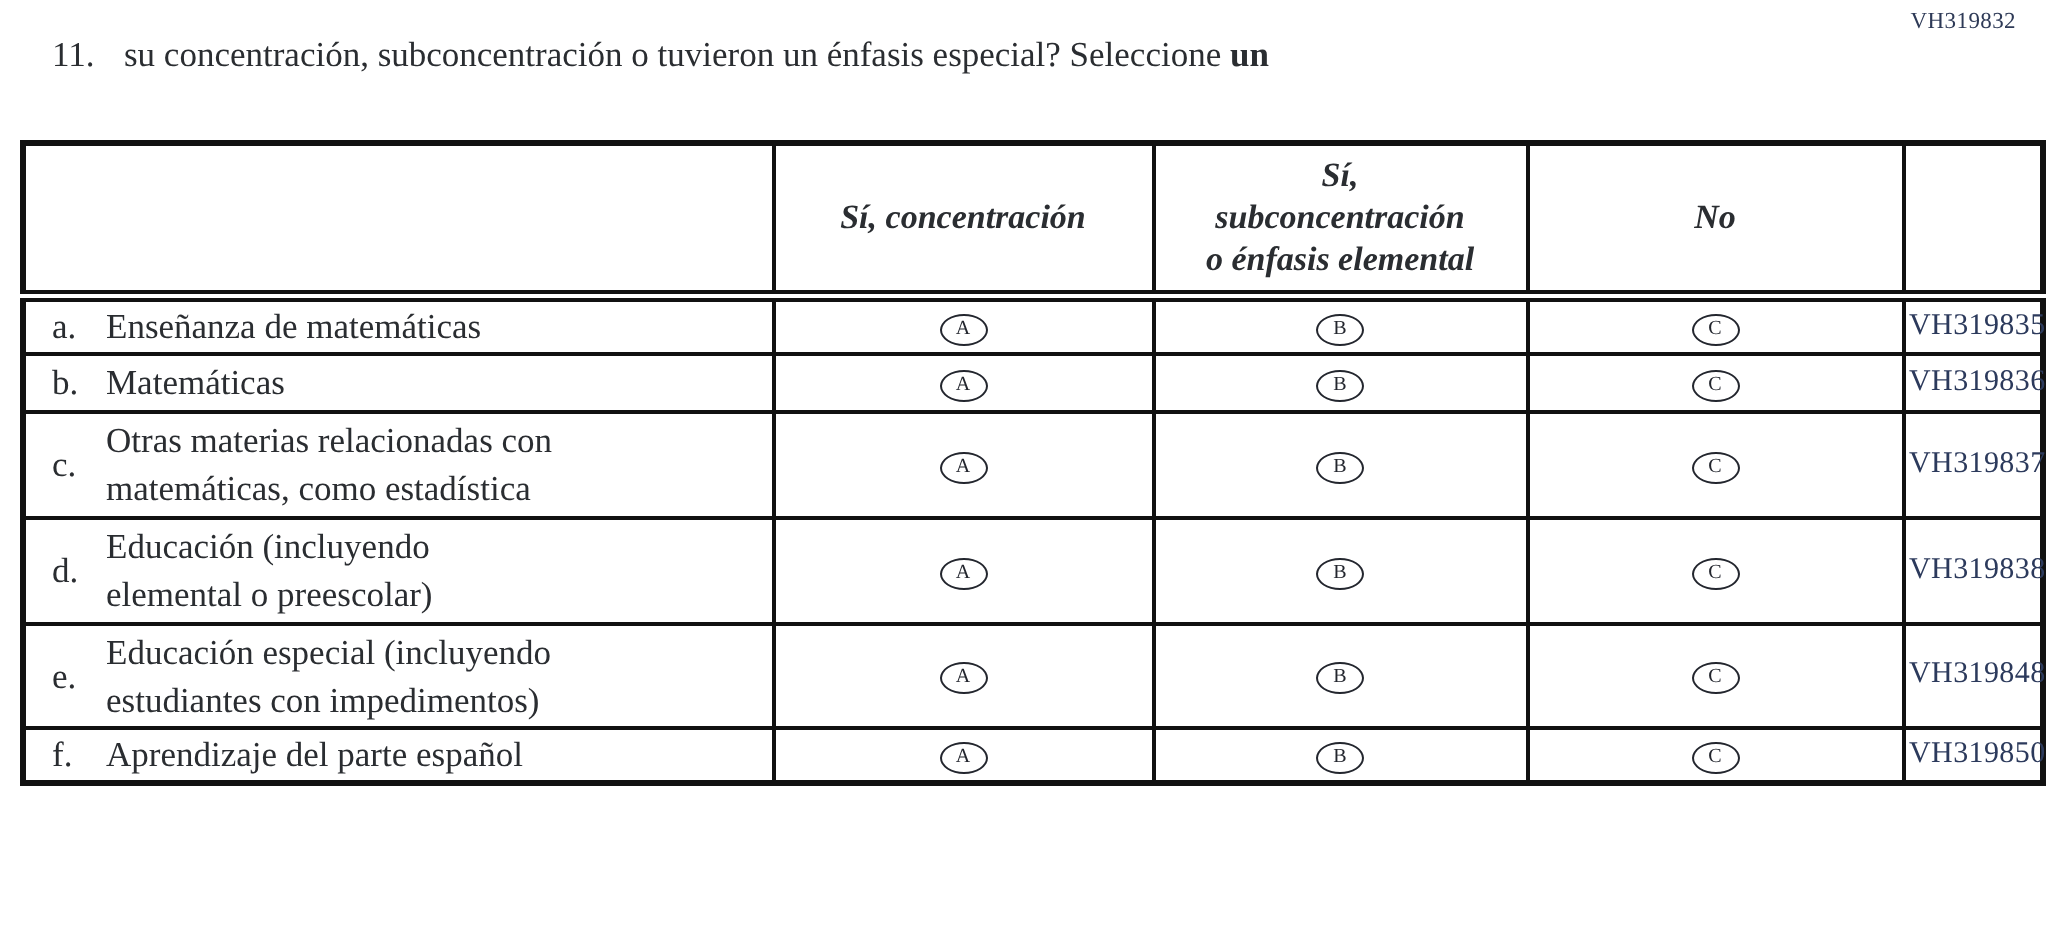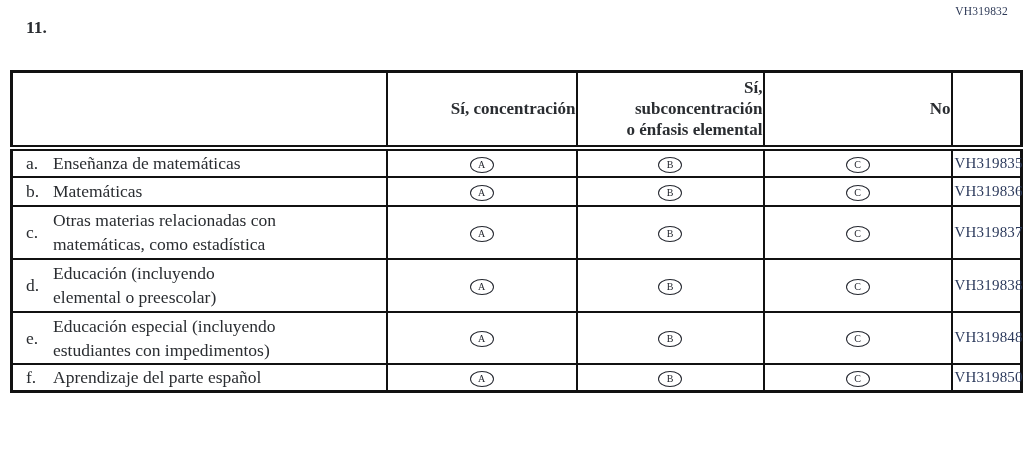--- a/index.html
+++ b/index.html
@@ -8,38 +8,39 @@
     font-family:"Liberation Serif", serif;color:#2a2d31;overflow:hidden;
   }
   .code-top{
     position:absolute;top:5px;right:17px;
     font-size:11.5px;color:#2e3a57;letter-spacing:.2px;
   }
   .question{
     display:flex;margin:14px 0 0 26px;width:900px;
     font-size:17.5px;line-height:26px;
   }
-  .q-num{font-weight:bold;width:36px;flex-shrink:0;}
+  .q-num{font-weight:normal;width:36px;flex-shrink:0;}
   .q-text{flex:1;}
   .b{font-weight:bold;}
 
   table{
     border-collapse:collapse;table-layout:fixed;
     margin:30px 0 0 10px;width:1010px;
     border:3px solid #111111;
   }
   col.c1{width:375px;} col.c2{width:190px;} col.c3{width:187px;}
   col.c4{width:188px;} col.c5{width:70px;}
   th,td{
     border:2px solid #111111;
     vertical-align:middle;padding:0;
   }
   th{
-    font-weight:bold;font-size:17px;line-height:21px;text-align:right;
+    font-weight:bold;font-size:17px;line-height:21px;text-align:center;
     border-bottom:6px double #111111;
+    font-style:italic;
   }
   tr.hdr{height:76px;}
   tr.r-a{height:29px;} tr.r-b{height:29px;}
   tr.r-c{height:53px;} tr.r-d{height:53px;}
   tr.r-e{height:52px;} tr.r-f{height:28px;}
 
   .lbl{display:flex;align-items:center;padding-left:13px;font-size:17.5px;line-height:24px;}
   .pfx{width:27px;flex-shrink:0;}
   .txt{flex:1;padding-right:16px;}
   tr.r-c .txt{max-width:290px;}
@@ -59,20 +60,21 @@
   }
 </style>
 </head>
 <body>
 
 <div class="code-top">VH319832</div>
 
 <div class="question">
   <span class="q-num">11.</span>
   <div class="q-text">
+    <div class="q-line"><span>su concentración, subconcentración o tuvieron un énfasis especial? Seleccione </span><span class="b">un</span></div>
   </div>
 </div>
 
 <table>
   <colgroup>
       <col class="c1">
       <col class="c2">
       <col class="c3">
       <col class="c4">
       <col class="c5">

